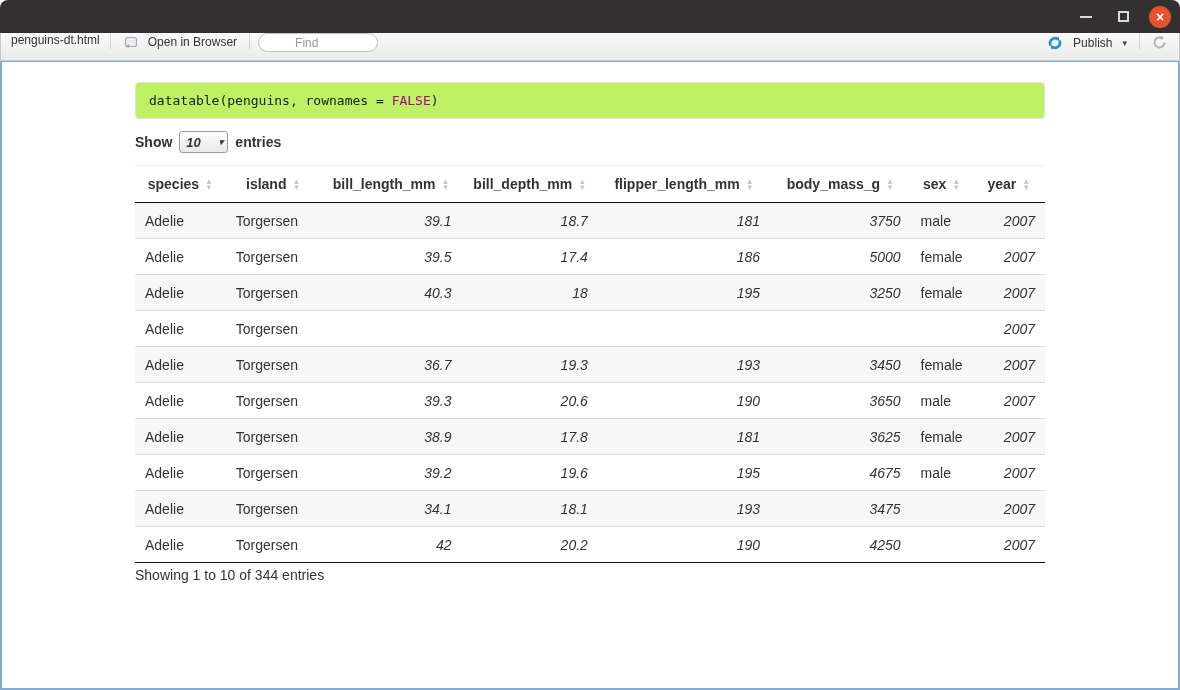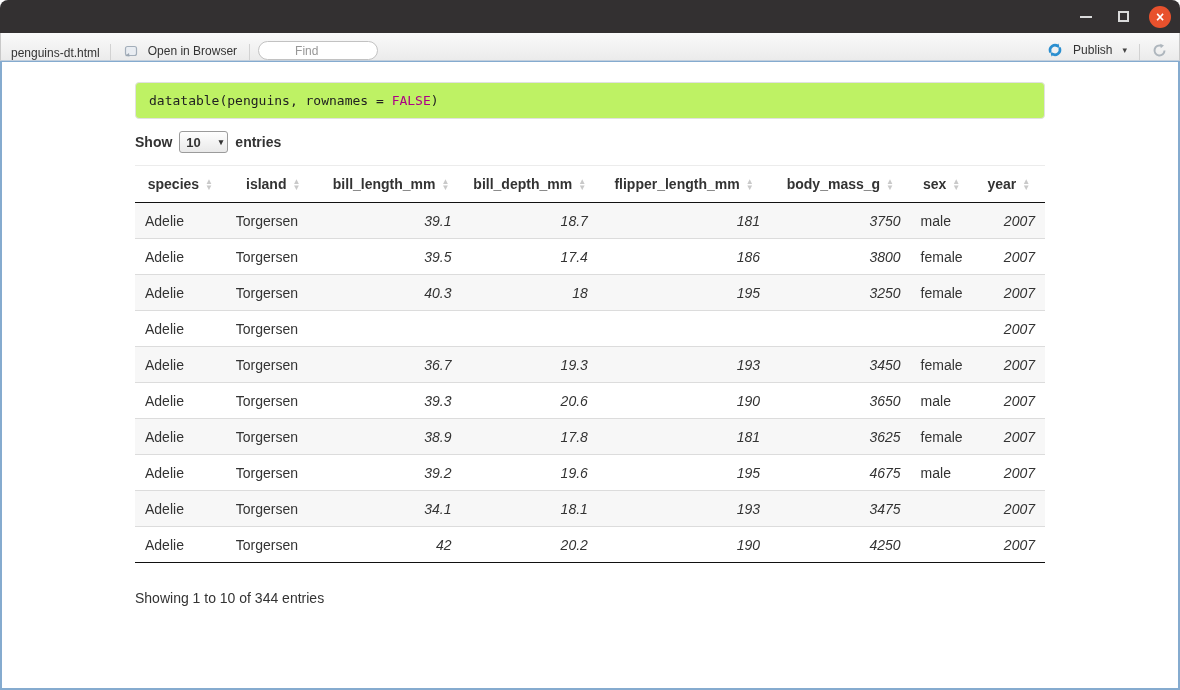--- a/index.html
+++ b/index.html
@@ -11,21 +11,21 @@
               justify-content:flex-end; padding-right:8px; flex:0 0 auto; }
   .win-controls { display:flex; align-items:center; gap:13px; }
   .win-btn { width:24px; height:24px; display:flex; align-items:center; justify-content:center; cursor:pointer; }
   .glyph-min { width:12px; height:2px; background:#dadada; }
   .glyph-max { width:11px; height:11px; border:2px solid #dadada; }
   .glyph-close { width:22px; height:22px; border-radius:50%; background:#e8512d; color:#fff; font-size:14px;
                  font-weight:bold; display:flex; align-items:center; justify-content:center; line-height:1; }
 
   
   .toolbar { height:28px; background:linear-gradient(to bottom,#fafafa,#ebebeb); border-left:1px solid #c9c9c9;
-             border-right:1px solid #c9c9c9; border-bottom:1px solid #c2cfdd; display:flex; align-items:flex-end;
+             border-right:1px solid #c9c9c9; border-bottom:1px solid #c2cfdd; display:flex; align-items:flex-start;
              padding:0 8px; font-size:12px; color:#333; flex:0 0 auto; }
   .tb-sep { width:1px; height:16px; background:#d2d2d2; margin:0 8px; }
   .tb-label { padding:0 2px; }
   .tb-btn { display:flex; align-items:center; gap:10px; cursor:pointer; padding:2px 4px; }
   .findbox { display:flex; align-items:center; gap:4px; background:#fff; border:1px solid #c2c2c2;
              border-radius:10px; height:19px; width:120px; padding:0 8px; }
   .findbox input { border:none; outline:none; width:80px; font-size:12px; font-family:"Liberation Sans",sans-serif; color:#333; background:transparent;margin-left:24px; }
   .findbox input::placeholder { color:#979797; }
   .tb-spacer { flex:1; }
   .caret { font-size:9px; color:#444; }
@@ -40,39 +40,39 @@
   .codeblock { background:#bef264; border:1px solid #e1e1e1; border-radius:4px; padding:10px 13px;
                font-family:"DejaVu Sans Mono", monospace; font-size:13px; color:#212121;
                white-space:pre; margin-bottom:12px; }
   .codeblock .const { color:#AD0085; }
 
   
   .dt-controls { display:flex; justify-content:space-between; align-items:center; margin-bottom:12px; }
   .dt-length, .dt-search { display:flex; align-items:center; gap:7px; font-size:14px; font-weight:bold; color:#333; }
   .select-box { display:inline-flex; align-items:center; justify-content:space-between; width:49px; height:22px;
                 border:1px solid #9b9b9b; border-radius:3px; background:linear-gradient(to bottom,#fefefe,#e9e9e9);
-                padding:0 4px 0 6px; font-size:13px; font-weight:bold; cursor:pointer; }
+                padding:0 4px 0 6px; font-size:13px; font-weight:bold; cursor:pointer;font-style:italic; }
   .select-box .caret { font-size:9px; color:#333; }
   .dt-search input { width:177px; height:24px; border:1px solid #a5a5a5; padding:2px 6px; font-size:13px;
                      font-family:"Liberation Sans",sans-serif; }
 
   
   table.dataTable { width:100%; border-collapse:collapse; font-size:14px; color:#333; }
   table.dataTable thead th { font-weight:bold; text-align:center; padding:10px 10px; white-space:nowrap;
                              border-bottom:1px solid #111; border-top:1px solid #ececec; cursor:pointer; }
   table.dataTable td { padding:9.5px 10px; }
   table.dataTable tbody tr:nth-child(odd) { background:#f7f7f7; }
   table.dataTable tbody tr:not(:first-child) td { border-top:1px solid #dcdcdc; }
   table.dataTable { border-bottom:1px solid #111; }
   td.num { text-align:right;font-style:italic; }
   .sort { display:inline-flex; flex-direction:column; margin-left:6px; vertical-align:middle; }
   .sort span { font-size:8px; line-height:6px; color:#c9c9c9; }
 
   
-  .dt-footer { display:flex; justify-content:space-between; align-items:center; margin-top:27px; }
+  .dt-footer { display:flex; justify-content:space-between; align-items:center; margin-top:4px; }
   .dt-info { font-size:14px; color:#333; }
   .paginate { display:flex; align-items:center; }
   .pg { padding:6px 12px; margin-left:1px; font-size:14px; color:#333; cursor:pointer; }
   .pg.prev { color:#777; margin-right:8px; cursor:default; }
   .pg.current { border:1px solid #979797; border-radius:2px;
                 background:linear-gradient(to bottom,#ffffff 0%,#dcdcdc 100%); }
   .pg.ellipsis { cursor:default; padding:6px 8px; }
 
   .icon-svg { display:block; }
 </style>
@@ -207,21 +207,21 @@
               <td class="num">3750</td>
               <td>male</td>
               <td class="num">2007</td>
             </tr>
             <tr>
               <td>Adelie</td>
               <td>Torgersen</td>
               <td class="num">39.5</td>
               <td class="num">17.4</td>
               <td class="num">186</td>
-              <td class="num">3800</td>
+              <td class="num">5000</td>
               <td>female</td>
               <td class="num">2007</td>
             </tr>
             <tr>
               <td>Adelie</td>
               <td>Torgersen</td>
               <td class="num">40.3</td>
               <td class="num">18</td>
               <td class="num">195</td>
               <td class="num">3250</td>

